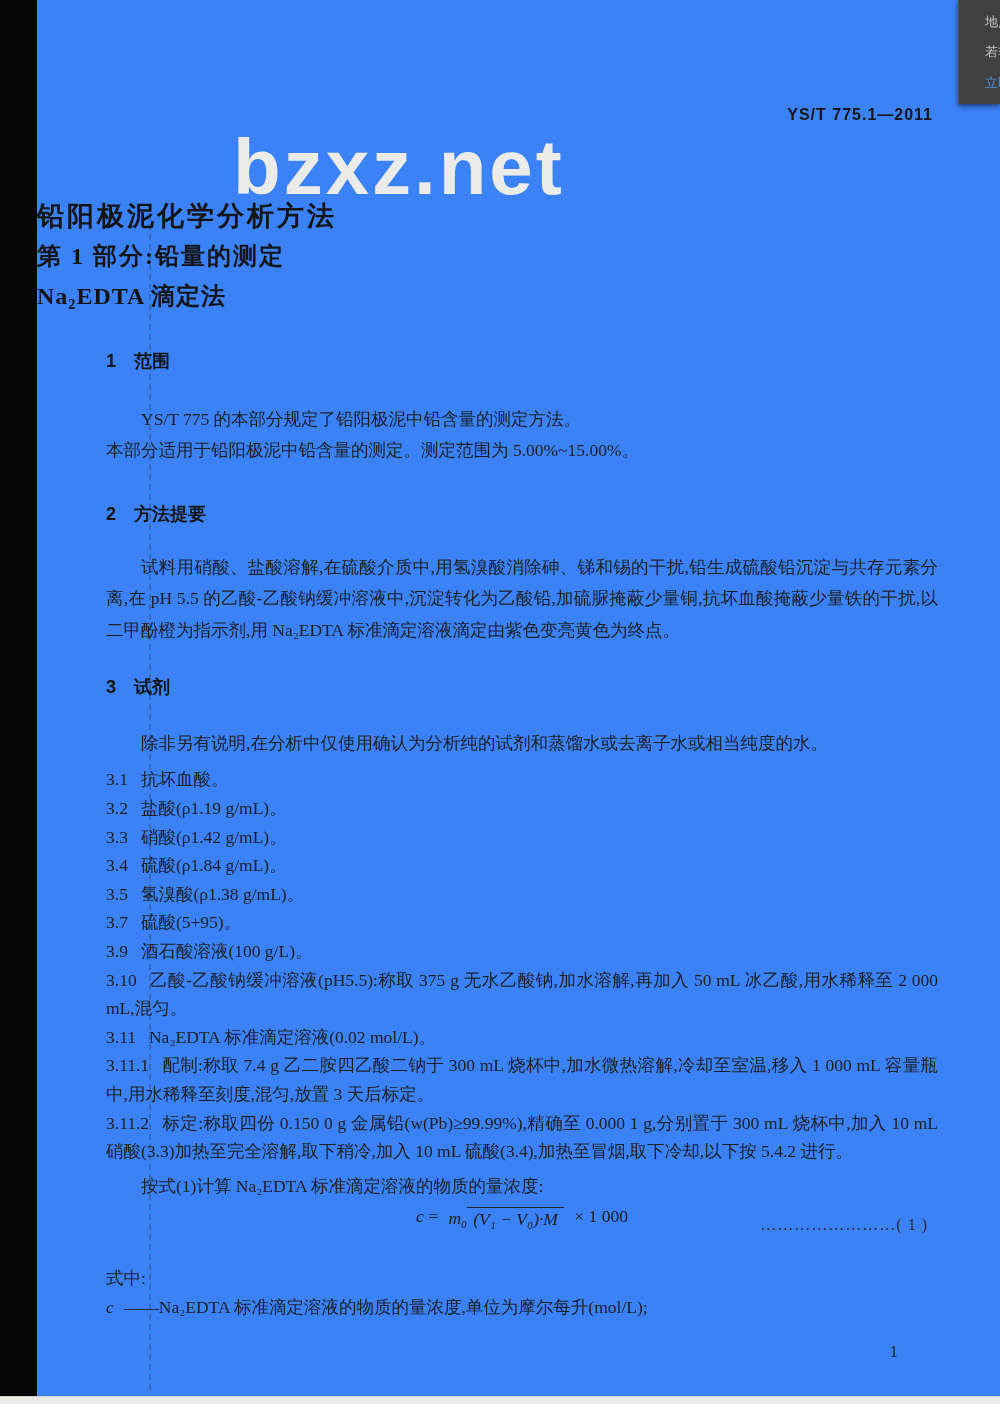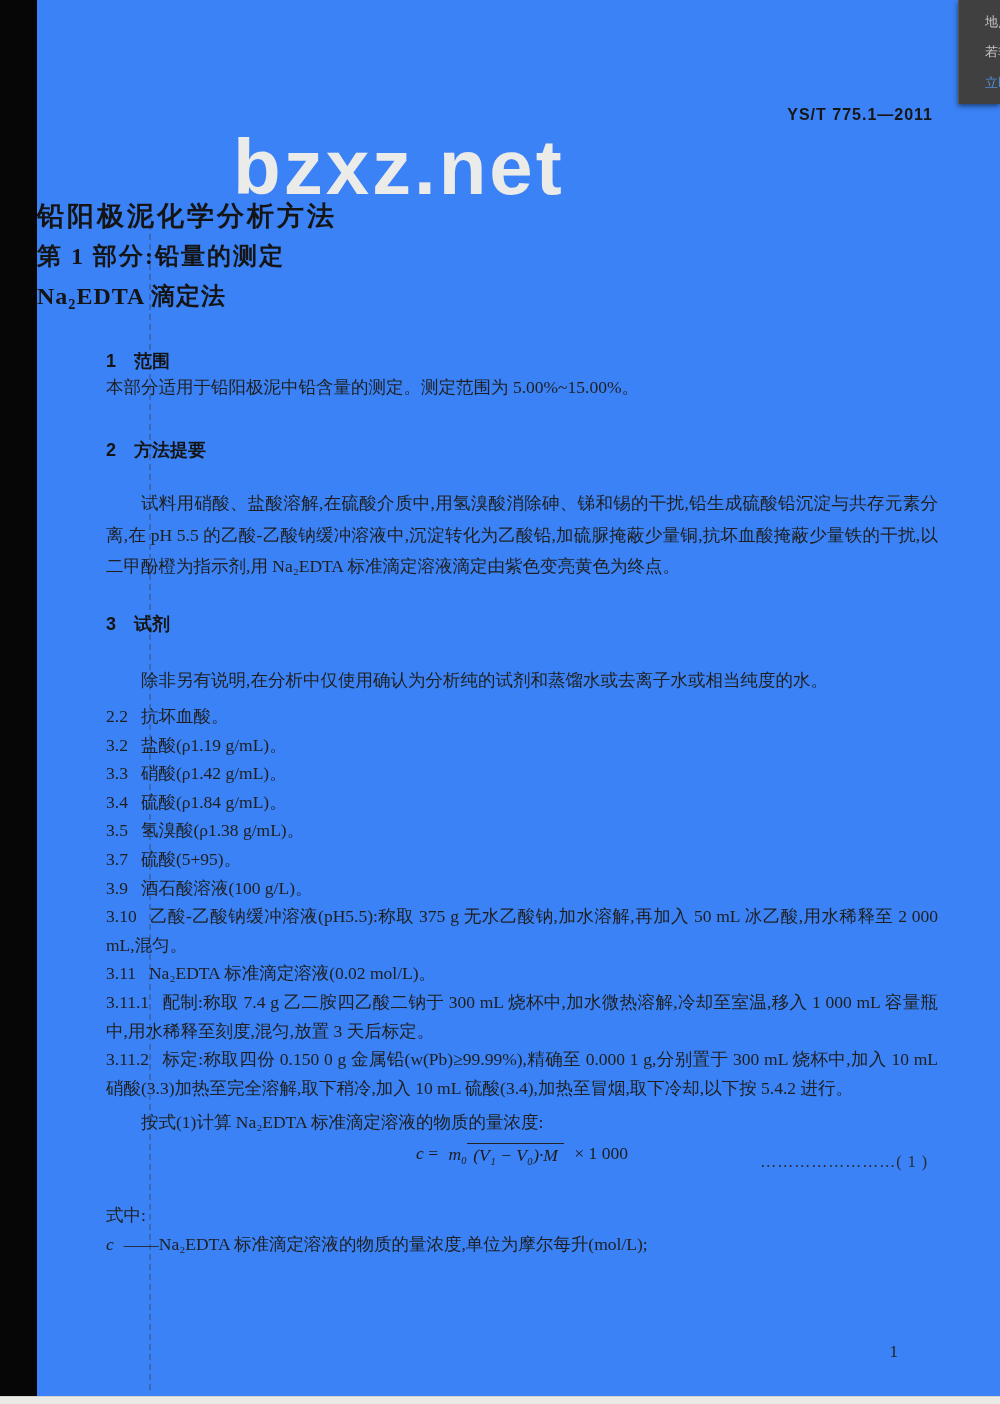--- a/index.html
+++ b/index.html
@@ -97,34 +97,35 @@
       <div class="title-line1">铅阳极泥化学分析方法</div>
       <div class="title-line2">第 1 部分:铅量的测定</div>
       <div class="title-line3">Na₂EDTA 滴定法</div>
     </div>
 
     <div class="content">
 
       <div class="sec-heading mt-h1">
         <span class="h-num">1</span><span>范围</span>
       </div>
+      <div class="para indent mt-p1">YS/T 775 的本部分规定了铅阳极泥中铅含量的测定方法。</div>
       <div class="para">本部分适用于铅阳极泥中铅含量的测定。测定范围为 5.00%~15.00%。</div>
 
       <div class="sec-heading mt-h2">
         <span class="h-num">2</span><span>方法提要</span>
       </div>
       <div class="para indent mt-para2">试料用硝酸、盐酸溶解,在硫酸介质中,用氢溴酸消除砷、锑和锡的干扰,铅生成硫酸铅沉淀与共存元素分离,在 pH 5.5 的乙酸-乙酸钠缓冲溶液中,沉淀转化为乙酸铅,加硫脲掩蔽少量铜,抗坏血酸掩蔽少量铁的干扰,以二甲酚橙为指示剂,用 Na₂EDTA 标准滴定溶液滴定由紫色变亮黄色为终点。</div>
 
       <div class="sec-heading mt-h3">
         <span class="h-num">3</span><span>试剂</span>
       </div>
       <div class="para indent mt-intro">除非另有说明,在分析中仅使用确认为分析纯的试剂和蒸馏水或去离子水或相当纯度的水。</div>
 
       <div class="mt-items">
-        <div class="item"><span class="item-num">2.2</span><span>抗坏血酸。</span></div>
+        <div class="item"><span class="item-num">3.1</span><span>抗坏血酸。</span></div>
         <div class="item"><span class="item-num">3.2</span><span>盐酸(ρ1.19 g/mL)。</span></div>
         <div class="item"><span class="item-num">3.3</span><span>硝酸(ρ1.42 g/mL)。</span></div>
         <div class="item"><span class="item-num">3.4</span><span>硫酸(ρ1.84 g/mL)。</span></div>
         <div class="item"><span class="item-num">3.5</span><span>氢溴酸(ρ1.38 g/mL)。</span></div>
         <div class="item"><span class="item-num">3.7</span><span>硫酸(5+95)。</span></div>
         <div class="item"><span class="item-num">3.9</span><span>酒石酸溶液(100 g/L)。</span></div>
         <div class="item"><span class="item-num">3.10</span><span>乙酸-乙酸钠缓冲溶液(pH5.5):称取 375 g 无水乙酸钠,加水溶解,再加入 50 mL 冰乙酸,用水稀释至 2 000 mL,混匀。</span></div>
         <div class="item"><span class="item-num">3.11</span><span>Na₂EDTA 标准滴定溶液(0.02 mol/L)。</span></div>
         <div class="item"><span class="item-num">3.11.1</span><span>配制:称取 7.4 g 乙二胺四乙酸二钠于 300 mL 烧杯中,加水微热溶解,冷却至室温,移入 1 000 mL 容量瓶中,用水稀释至刻度,混匀,放置 3 天后标定。</span></div>
         <div class="item"><span class="item-num">3.11.2</span><span>标定:称取四份 0.150 0 g 金属铅(w(Pb)≥99.99%),精确至 0.000 1 g,分别置于 300 mL 烧杯中,加入 10 mL 硝酸(3.3)加热至完全溶解,取下稍冷,加入 10 mL 硫酸(3.4),加热至冒烟,取下冷却,以下按 5.4.2 进行。</span></div>

